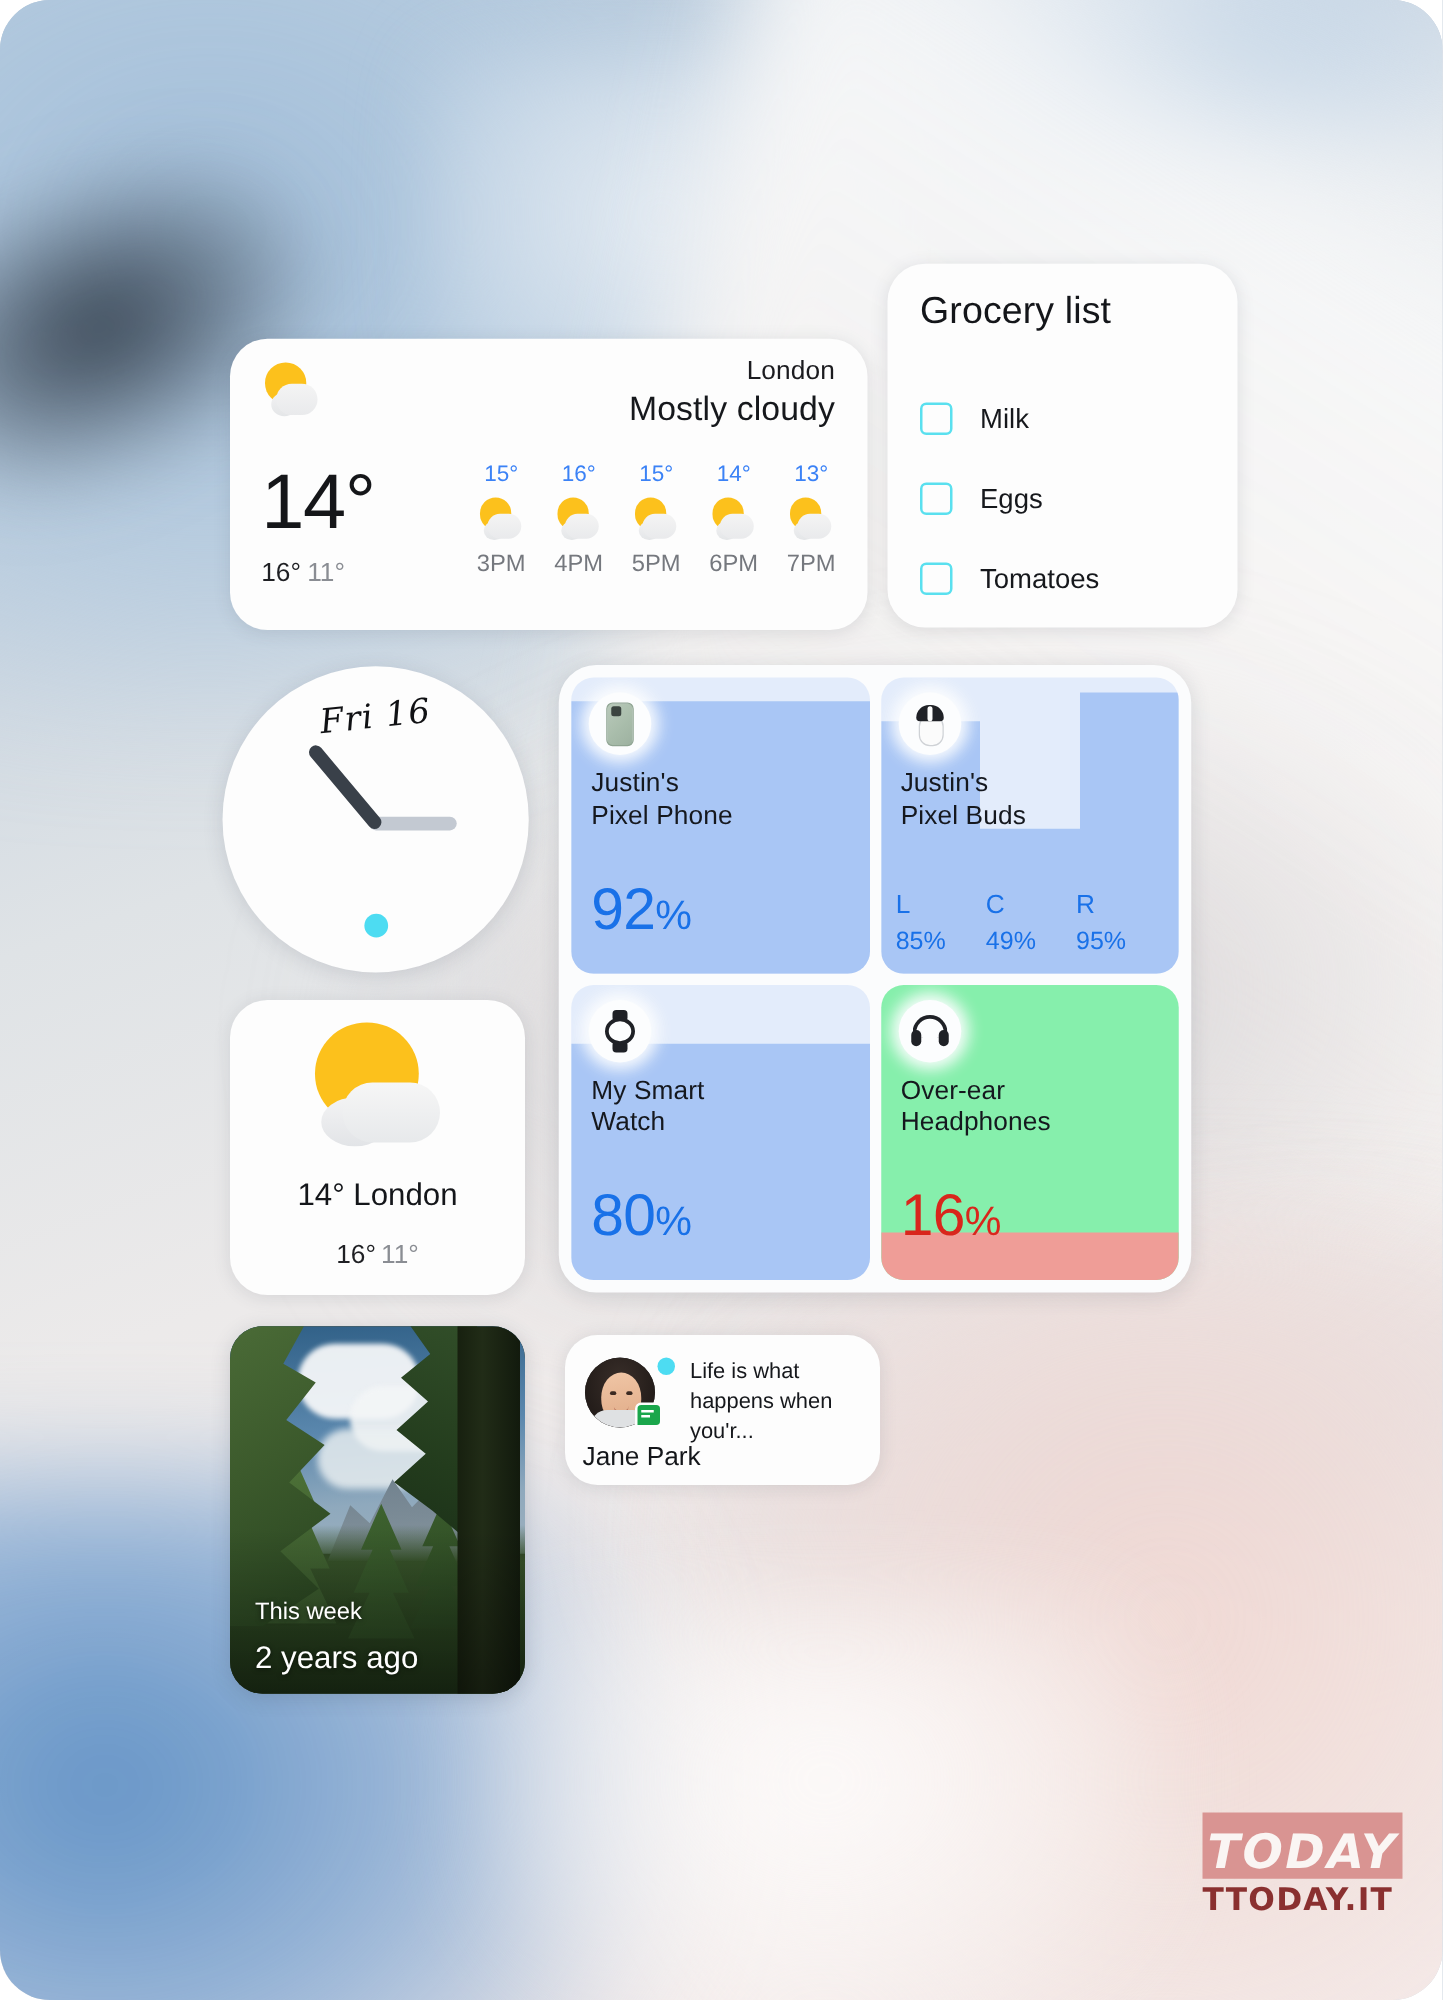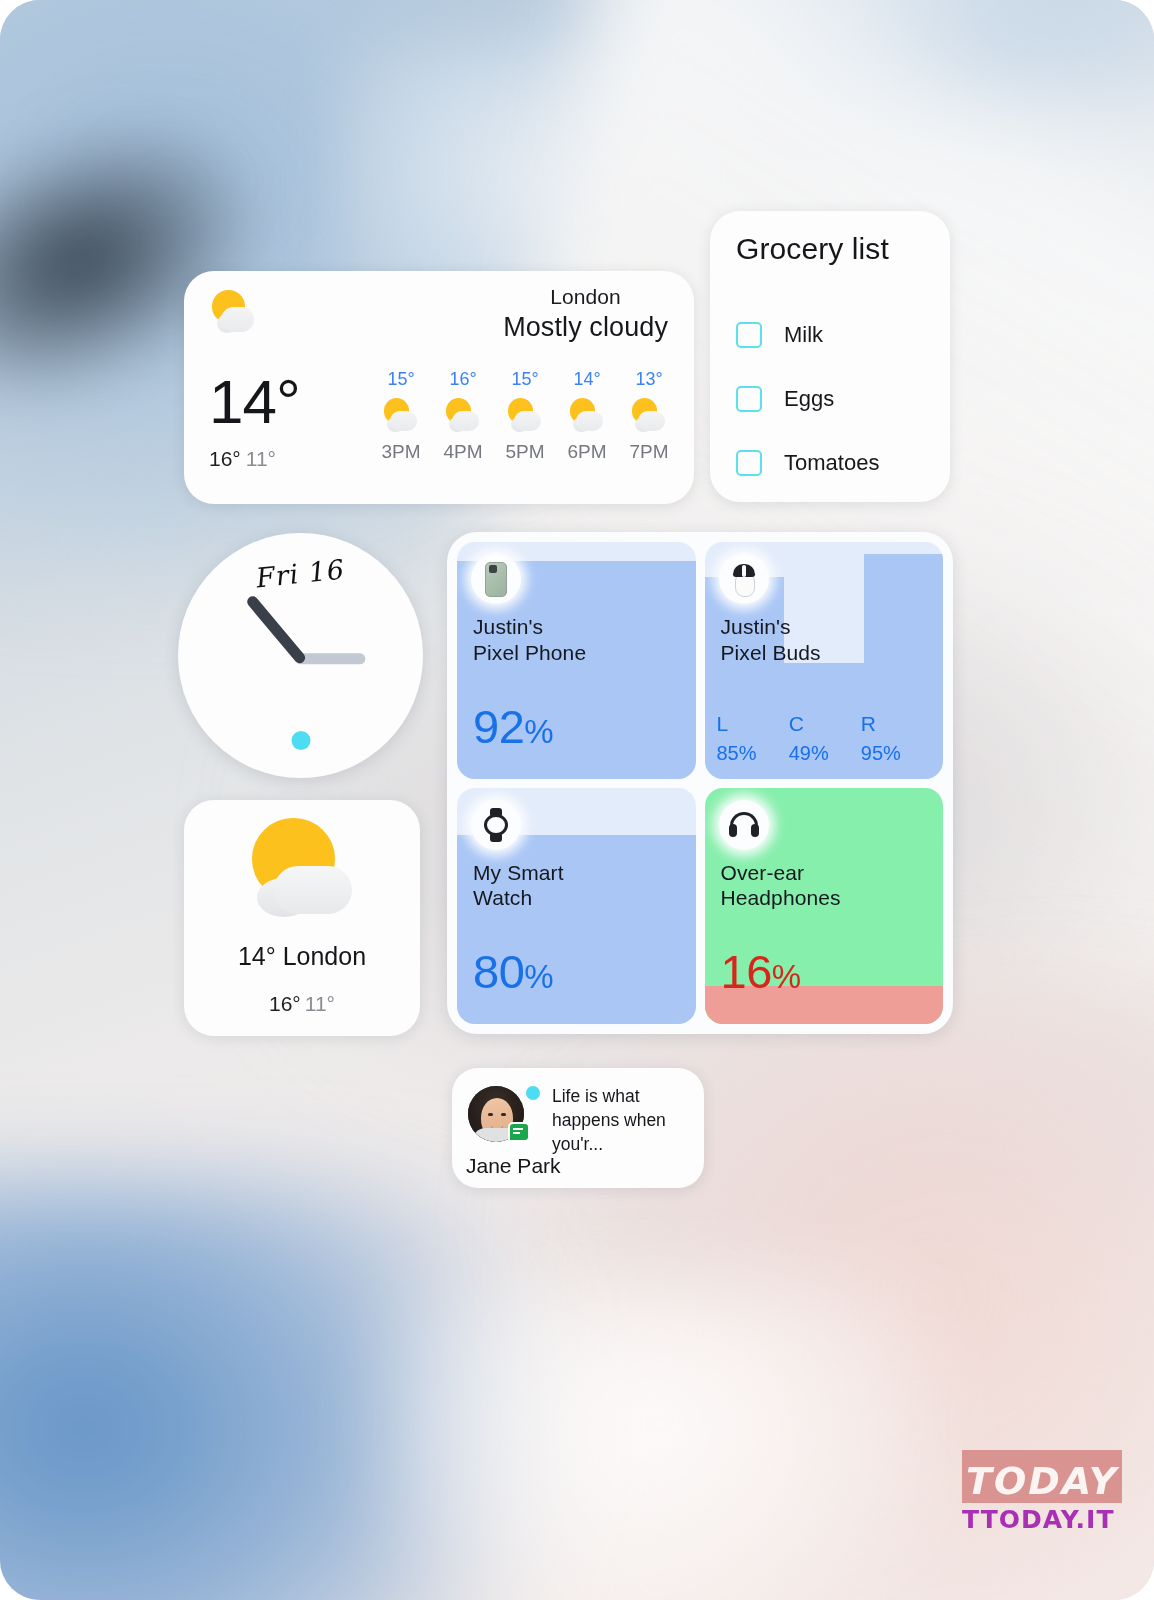--- a/index.html
+++ b/index.html
@@ -80,21 +80,21 @@
   .widget { position: absolute; box-sizing: border-box; }
   .card-white {
     background: #fdfdfd;
     border-radius: 28px;
     box-shadow: 0 2px 14px rgba(60,70,85,0.13);
   }
 
   
   #weather-large { left: 184px; top: 271px; width: 510px; height: 233px; border-radius: 30px; }
   .wx-icon-sm { position: absolute; left: 26px; top: 18px; width: 48px; height: 48px; }
-  .wx-head { position: absolute; right: 26px; top: 14px; text-align: center; }
+  .wx-head { position: absolute; right: 26px; top: 14px; text-align: right; }
   .wx-city { font-size: 21px; color: #1b1b1f; letter-spacing: .1px; }
   .wx-cond { font-size: 27px; color: #16181c; margin-top: 3px; letter-spacing: .1px; }
   .wx-now { position: absolute; left: 25px; top: 100px; }
   .wx-temp { font-size: 62px; font-weight: 400; color: #151619; line-height: 1; letter-spacing: -1px; }
   .wx-hilo { font-size: 21px; color: #1f2024; margin-top: 14px; }
   .wx-hilo .lo { color: #8a8d93; margin-left: 5px; }
   .wx-hours { position: absolute; left: 188px; top: 98px; right: 16px; display: flex; justify-content: space-between; }
   .wx-hour { width: 58px; text-align: center; }
   .wx-hour .t { font-size: 18px; color: #3b82f6; }
   .wx-hour .ic { width: 38px; height: 38px; margin: 7px auto 6px; }
@@ -102,21 +102,21 @@
 
   
   .sunc { position: relative; width: 100%; height: 100%; }
   .sunc .sun { position: absolute; left: 4%; top: 2%; width: 68%; height: 68%; border-radius: 50%; background: #fcc11c; }
   .sunc .cl  { position: absolute; left: 22%; top: 38%; width: 70%; height: 52%; border-radius: 26px;
                background: linear-gradient(180deg,#f4f4f4 0%, #e9eaec 100%); }
   .sunc .cl2 { position: absolute; left: 14%; top: 52%; width: 44%; height: 40%; border-radius: 50%;
                background: linear-gradient(180deg,#f2f2f3 0%,#e4e6e8 100%); }
 
   
-  #grocery { left: 710px; top: 211px; width: 240px; height: 291px; border-radius: 30px; }
+  #grocery { left: 710px; top: 211px; width: 280px; height: 291px; border-radius: 30px; }
   .gl-title { position: absolute; left: 26px; top: 21px; font-size: 30px; color: #14161a; letter-spacing: .1px; }
   .gl-items { position: absolute; left: 26px; top: 92px; right: 14px; }
   .gl-item { display: flex; align-items: center; height: 64px; }
   .gl-box { width: 26px; height: 26px; border: 2.6px solid #5ae0ef; border-radius: 5px; box-sizing: border-box; flex: 0 0 auto; }
   .gl-label { font-size: 22px; color: #16181c; margin-left: 22px; }
 
   
   #clock { left: 178px; top: 533px; width: 245px; height: 245px; border-radius: 50%;
            background: #fdfdfd; box-shadow: 0 3px 16px rgba(60,70,85,0.15); }
   .clk-date { position: absolute; left: 0; right: 0; top: 25px; text-align: center;
@@ -256,21 +256,21 @@
   .ms-name { position: absolute; left: 14px; bottom: 10px; font-size: 21px; color: #14161a; }
 
   
   #watermark { left: 962px; top: 1448px; width: 182px; height: 132px; }
   .wm-tech { font-family: "DejaVu Sans", sans-serif; font-weight: bold; font-size: 44px; letter-spacing: 5px;
              color: #8c8887; line-height: 1; opacity: .92; }
   .wm-today-wrap { background: #d88f8d; margin-top: 2px; padding: 12px 4px 3px 4px; display: inline-block; opacity: .93; }
   .wm-today { font-family: "DejaVu Sans", sans-serif; font-weight: bold; font-style: italic; font-size: 38px;
               letter-spacing: 2px; color: #fbf7f5; line-height: 1; }
   .wm-url { font-family: "DejaVu Sans", sans-serif; font-weight: bold; font-size: 25px; letter-spacing: 1px;
-            color: #a21caf; margin-top: 4px; line-height: 1; opacity: .9; }
+            color: #7f1d1d; margin-top: 4px; line-height: 1; opacity: .9; }
 </style>
 </head>
 <body>
 
 <div id="stage">
 
   <div class="bg-layer bg-base">
     <div class="bg-b1"></div>
     <div class="bg-b10"></div>
     <div class="bg-b4"></div>
@@ -460,20 +460,37 @@
             <div class="band"></div>
             <div class="l"></div>
             <div class="r"></div>
           </div>
         </div>
         <div class="bt-name"><span>Over-ear</span><br><span>Headphones</span></div>
         <div class="bt-pct red"><span>16</span><span class="s">%</span></div>
       </div>
     </div>
 
+  <div class="widget" id="photo">
+    <div class="ph-sky"></div>
+    <div class="ph-cloud1"></div>
+    <div class="ph-cloud2"></div>
+    <div class="ph-cloud3"></div>
+    <div class="ph-mtn"></div>
+    <div class="ph-fore"></div>
+    <div class="ph-f1"></div>
+    <div class="ph-f2"></div>
+    <div class="ph-f3"></div>
+    <div class="ph-treeL"></div>
+    <div class="ph-treeR"></div>
+    <div class="ph-trunk"></div>
+    <div class="ph-shade"></div>
+    <div class="ph-t1">This week</div>
+    <div class="ph-t2">2 years ago</div>
+  </div>
 
   <div class="widget card-white" id="message">
     <div class="ms-av">
       <div class="hair"></div>
         <div class="face"></div>
       <div class="eye1"></div>
         <div class="eye2"></div>
         <div class="smile"></div>
         <div class="shirt"></div>
     </div>

